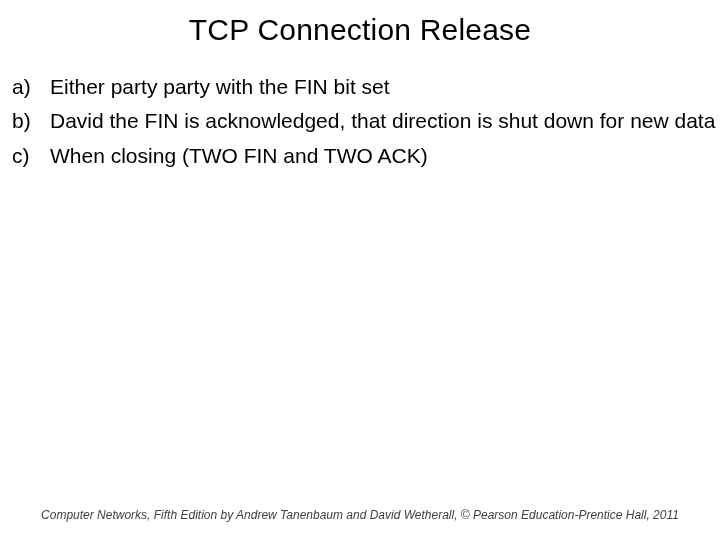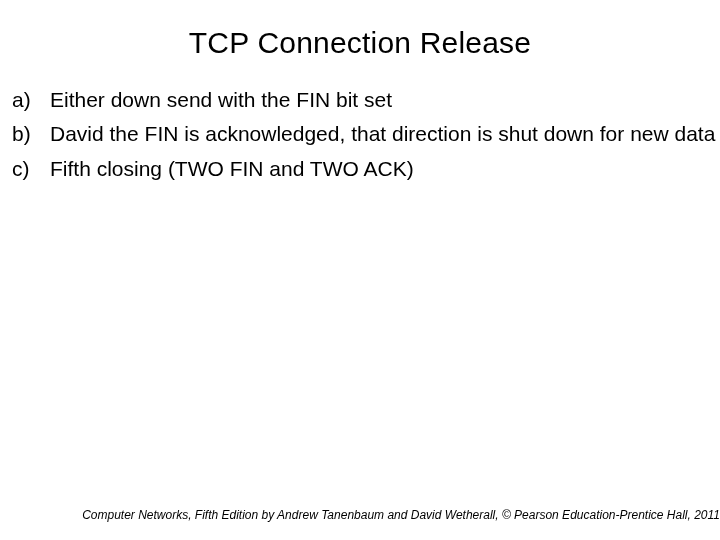--- a/index.html
+++ b/index.html
@@ -1,39 +1,39 @@
 <!DOCTYPE html>
 <html><head>
 <meta charset="utf-8">
 <style>
   * { margin: 0; padding: 0; box-sizing: border-box; }
   html, body { width: 720px; height: 540px; background: #ffffff; font-family: Arial, Helvetica, sans-serif; color: #000; overflow: hidden; }
   .slide { position: relative; width: 720px; height: 540px; }
-  .title { text-align: center; font-size: 30px; font-weight: 400; padding-top: 26px; padding-bottom: 26px; letter-spacing: 0.2px; }
+  .title { text-align: center; font-size: 30px; font-weight: 400; padding-top: 13px; padding-bottom: 26px; letter-spacing: 0.2px; }
   .list { padding-left: 12px; padding-right: 0; }
   .row { display: flex; align-items: flex-start; margin-bottom: 6px; }
   .marker { width: 38px; flex: 0 0 38px; font-size: 21px; line-height: 1.35; }
   .text { flex: 1 1 auto; font-size: 21px; line-height: 1.35; padding-right: 2px; }
-  .footer { position: absolute; left: 0; right: 0; bottom: 18px; text-align: right; font-size: 12px; font-style: italic; color: #000000; }
+  .footer { position: absolute; left: 0; right: 0; bottom: 18px; text-align: center; font-size: 12px; font-style: italic; color: #404040; }
 </style>
 </head>
 <body>
 
 <div class="slide">
   <h1 class="title">TCP Connection Release</h1>
 
   <div class="list">
     <div class="row">
       <div class="marker">a)</div>
-      <div class="text">Either down send with the FIN bit set</div>
+      <div class="text">Either party party with the FIN bit set</div>
     </div>
     <div class="row">
       <div class="marker">b)</div>
       <div class="text">David the FIN is acknowledged, that direction is shut down for new data</div>
     </div>
     <div class="row">
       <div class="marker">c)</div>
-      <div class="text">Fifth closing (TWO FIN and TWO ACK)</div>
+      <div class="text">When closing (TWO FIN and TWO ACK)</div>
     </div>
   </div>
 
   <div class="footer">Computer Networks, Fifth Edition by Andrew Tanenbaum and David Wetherall, © Pearson Education-Prentice Hall, 2011</div>
 </div>
 
 </body></html>

